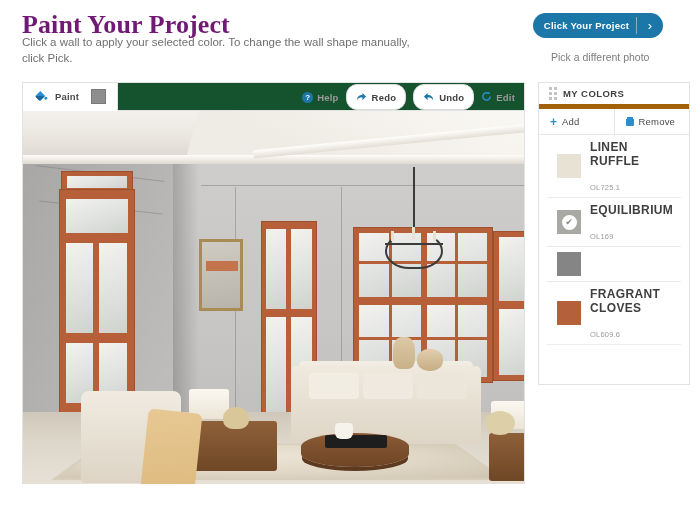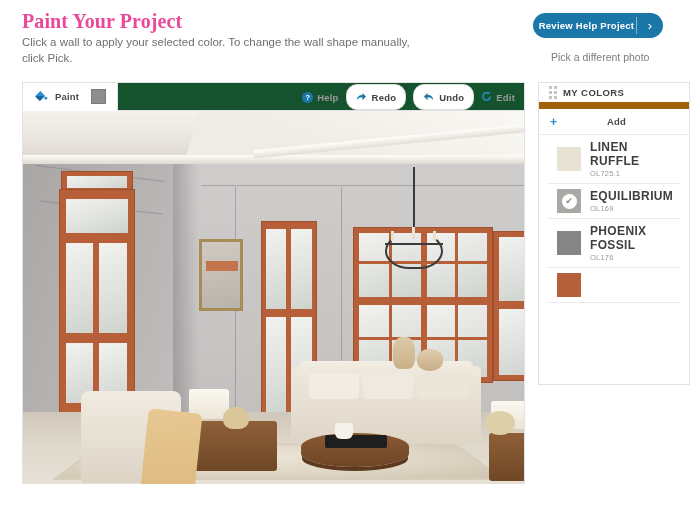--- a/index.html
+++ b/index.html
@@ -8,21 +8,21 @@
     background: #ffffff;
     font-family: "Liberation Sans", sans-serif;
     overflow: hidden;
   }
   .page { position: relative; width: 700px; height: 517px; }
 
   
   .page-title {
     position: absolute; left: 22px; top: 10px;
     font-family: "Liberation Serif", serif;
-    font-weight: bold; font-size: 20px; color: #ec4899;
+    font-weight: bold; font-size: 26px; color: #701a75;
     letter-spacing: .1px;
   }
   .page-subtitle {
     position: absolute; left: 22px; top: 35px; width: 400px;
     font-size: 11.5px; line-height: 15.5px; color: #6f6f6f;
   }
 
   
   .review-btn {
     position: absolute; left: 533px; top: 13px;
@@ -209,52 +209,52 @@
   .chand-arm { background: #3b3b3b; height: 1.5px; }
 
   
   .colors-panel {
     position: absolute; left: 538px; top: 82px;
     width: 152px; height: 303px;
     background: #fff; border: 1px solid #e2e2e2;
   }
   .panel-head {
     height: 26px; display: flex; align-items: center; gap: 6px;
-    padding: 0 10px; border-bottom: 7px solid #a16207; text-align: center;
+    padding: 0 10px; border-bottom: 5px solid #a16207; text-align: center;
   }
   .grid-icon { display: grid; grid-template-columns: 3px 3px; gap: 2px; }
   .grid-icon i { width: 3px; height: 3px; background: #c4c4c4; display: block; }
   .panel-title { font-size: 9.5px; font-weight: bold; color: #3f3f3f; letter-spacing: .45px; }
   .panel-actions { display: flex; height: 26px; border-bottom: 1px solid #e8e8e8; }
   .panel-action {
     flex: 1; display: flex; align-items: center; gap: 5px;
     padding-left: 11px; cursor: pointer;
   }
   .panel-action + .panel-action { border-left: 1px solid #e8e8e8; }
-  .pa-label { font-size: 9.5px; color: #4a4a4a; font-weight: bold; letter-spacing: .2px; margin-left: 45px; }
+  .pa-label { font-size: 9.5px; color: #4a4a4a; font-weight: normal; letter-spacing: .2px; }
   .plus-icon { color: #2a8fd0; font-size: 12px; font-weight: bold; line-height: 1; }
 
   .color-list { padding: 0 0 0 0; }
   .color-row {
     display: flex; align-items: center; gap: 9px;
     padding: 5px 10px; margin: 0 8px;
     border-bottom: 1px solid #ececec; cursor: pointer;
   }
   .color-row:last-child { border-bottom: 1px solid #ececec; }
   .swatch {
     width: 24px; height: 24px; flex: none;
     display: flex; align-items: center; justify-content: center;
   }
   .check-circle {
     width: 15px; height: 15px; border-radius: 50%; background: #fff;
     display: flex; align-items: center; justify-content: center;
     font-size: 9px; color: #8a8a8a; line-height: 1;
   }
   .color-name { font-size: 12px; font-weight: bold; color: #3f3f3f; letter-spacing: .35px; }
-  .color-code { font-size: 7.5px; color: #9a9a9a; margin-top: 1px; letter-spacing: .2px; }
+  .color-code { font-size: 7.5px; color: #9a9a9a; margin-top: 15px; letter-spacing: .2px; }
   .remove-all-wrap { display: flex; justify-content: center; margin-top: 11px; }
   .remove-all {
     display: flex; align-items: center; gap: 5px;
     padding: 4px 13px; border: 1px solid #dcdcdc; border-radius: 12px;
     background: #fff; cursor: pointer;
   }
   .remove-all .pa-label { font-size: 8.5px; color: #4a4a4a; }
   .trash { display: inline-block; width: 8px; height: 9px; position: relative; }
   .trash::before {
     content: ""; position: absolute; left: 0; top: 2px; width: 8px; height: 7px;
@@ -267,21 +267,21 @@
 </style>
 </head>
 <body>
 
 <div class="page">
 
   <div class="page-title">Paint Your Project</div>
   <div class="page-subtitle">Click a wall to apply your selected color. To change the wall shape manually, click Pick.</div>
 
   <div class="review-btn">
-    <span class="review-btn-label">Review Help Project</span>
+    <span class="review-btn-label">Click Your Project</span>
     <span class="review-btn-sep"></span>
     <span class="review-btn-chev">›</span>
   </div>
   <div class="pick-link">Pick a different photo</div>
 
   <div class="canvas-card">
 
     <div class="toolbar">
       <div class="paint-tab">
         <span>
@@ -423,20 +423,24 @@
           <i></i>
       </span>
       <span class="panel-title">MY COLORS</span>
     </div>
 
     <div class="panel-actions">
       <div class="panel-action">
         <span class="plus-icon">+</span>
         <span class="pa-label">Add</span>
       </div>
+      <div class="panel-action">
+        <span class="trash"></span>
+        <span class="pa-label">Remove</span>
+      </div>
     </div>
 
     <div class="color-list" id="color-list">
         <div class="color-row">
           <div class="swatch" style="background: rgb(232, 226, 213);"></div>
           <div>
             <div class="color-name">LINEN RUFFLE</div>
             <div class="color-code">OL725.1</div>
           </div>
         </div>
@@ -444,24 +448,24 @@
           <div class="swatch" style="background: rgb(168, 168, 164);">
             <span class="check-circle">✔</span>
           </div>
           <div>
             <div class="color-name">EQUILIBRIUM</div>
             <div class="color-code">OL169</div>
           </div>
         </div>
         <div class="color-row">
           <div class="swatch" style="background: rgb(133, 133, 133);"></div>
-          <div>
-            <div class="color-name">PHOENIX FOSSIL</div>
-            <div class="color-code">OL176</div>
-          </div>
         </div>
         <div class="color-row">
           <div class="swatch" style="background: rgb(180, 96, 58);"></div>
+          <div>
+            <div class="color-name">FRAGRANT CLOVES</div>
+            <div class="color-code">OL609.6</div>
+          </div>
         </div>
       </div>
 
   </div>
 </div>
 
 </body></html>

